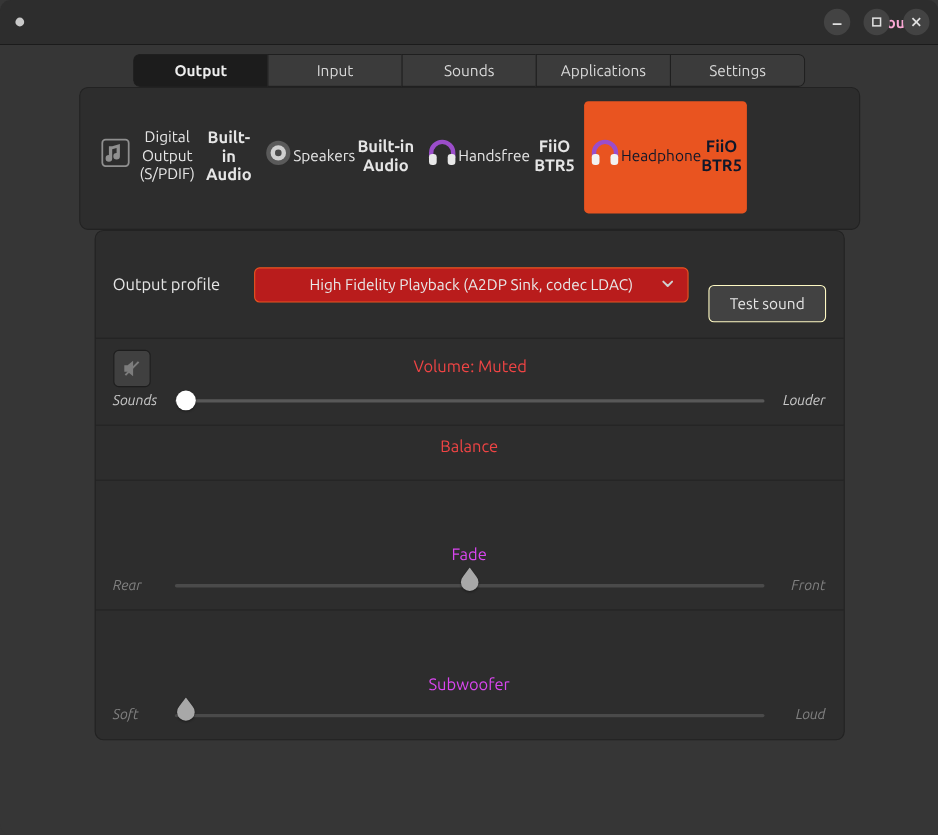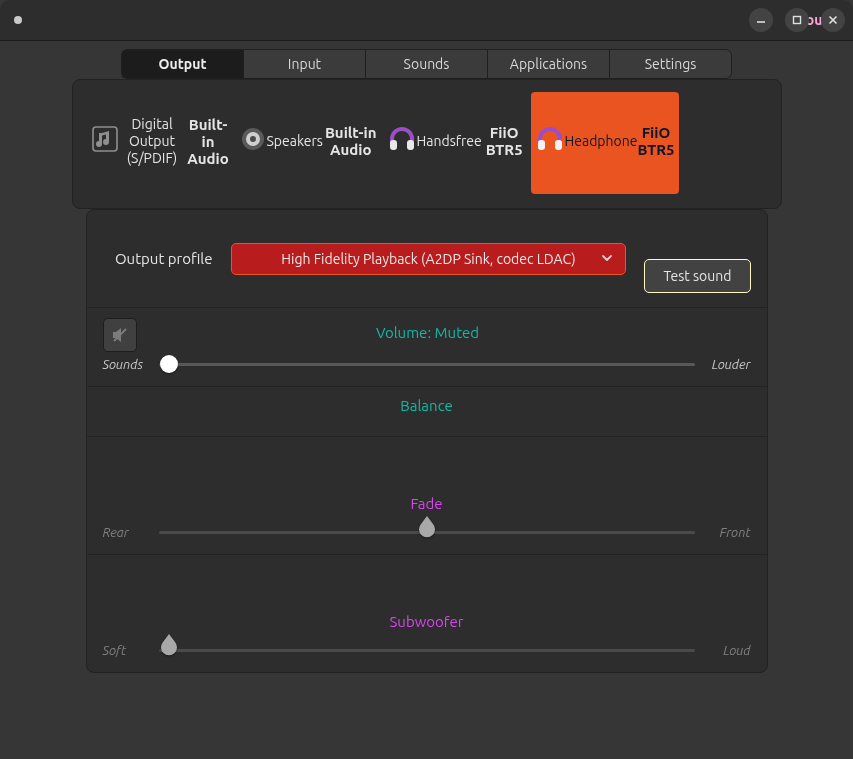--- a/index.html
+++ b/index.html
@@ -124,21 +124,20 @@
     margin-bottom: 20px;
   }
   .row {
     padding: 10px 16px 12px 16px;
     border-bottom: 1px solid #232323;
   }
   .row:last-child { border-bottom: none; }
   .profile-row {
     display: flex; align-items: center; gap: 18px;
     padding: 14px 16px;
-    text-align: right;
   }
   .profile-label { font-size: 15px; width: 110px; }
   .select-box {
     flex: 1;
     height: 30px;
     border: 1px solid #e95420;
     border-radius: 5px;
     background: #b91c1c;
     display: flex; align-items: center; justify-content: center;
     position: relative;
@@ -154,21 +153,21 @@
     display:flex; align-items:center; justify-content:center;margin-top:35px;
   }
   .mute-btn {
     width: 32px; height: 32px;
     background: #404040;
     border: 1px solid #1d1d1d;
     border-radius: 5px;
     display:flex; align-items:center; justify-content:center;
     margin-bottom: 2px;
   }
-  .slider-title { text-align: center; font-size: 15px; margin: 0 0 10px 0; color:#14b8a6;}
+  .slider-title { text-align: center; font-size: 15px; margin: 0 0 10px 0; color:#ef4444;}
   .slider-title.dim { color:#d946ef;margin-top:48px;}
   .slider-wrap { display:flex; align-items:center; gap: 10px; }
   .end-label { font-style: italic; font-size: 13px; color:#c8c8c8; width:46px; }
   .end-label.right { text-align:right; }
   .end-label.dim { color:#808080; }
   .track {
     flex:1; position:relative; height:20px;
     display:flex; align-items:center;
   }
   .track-line {

